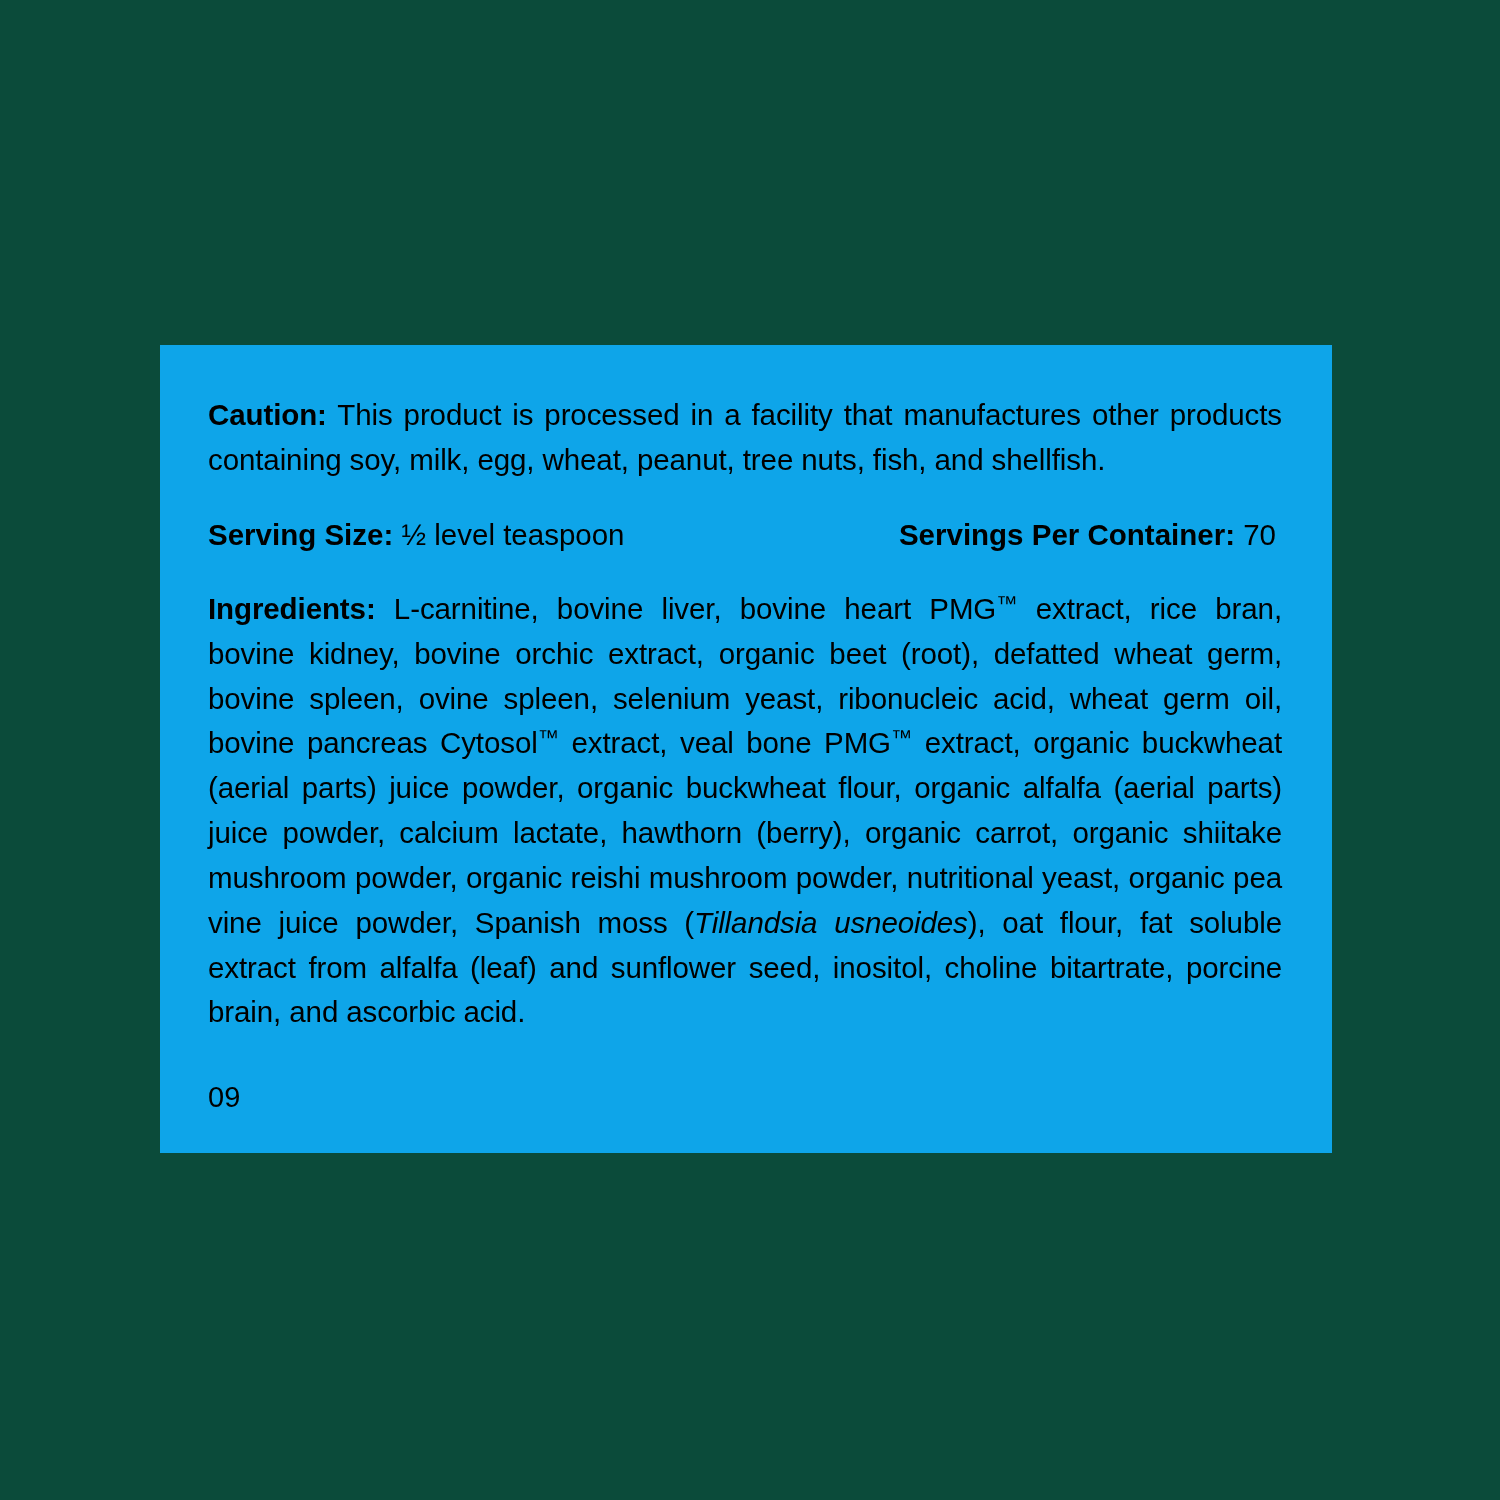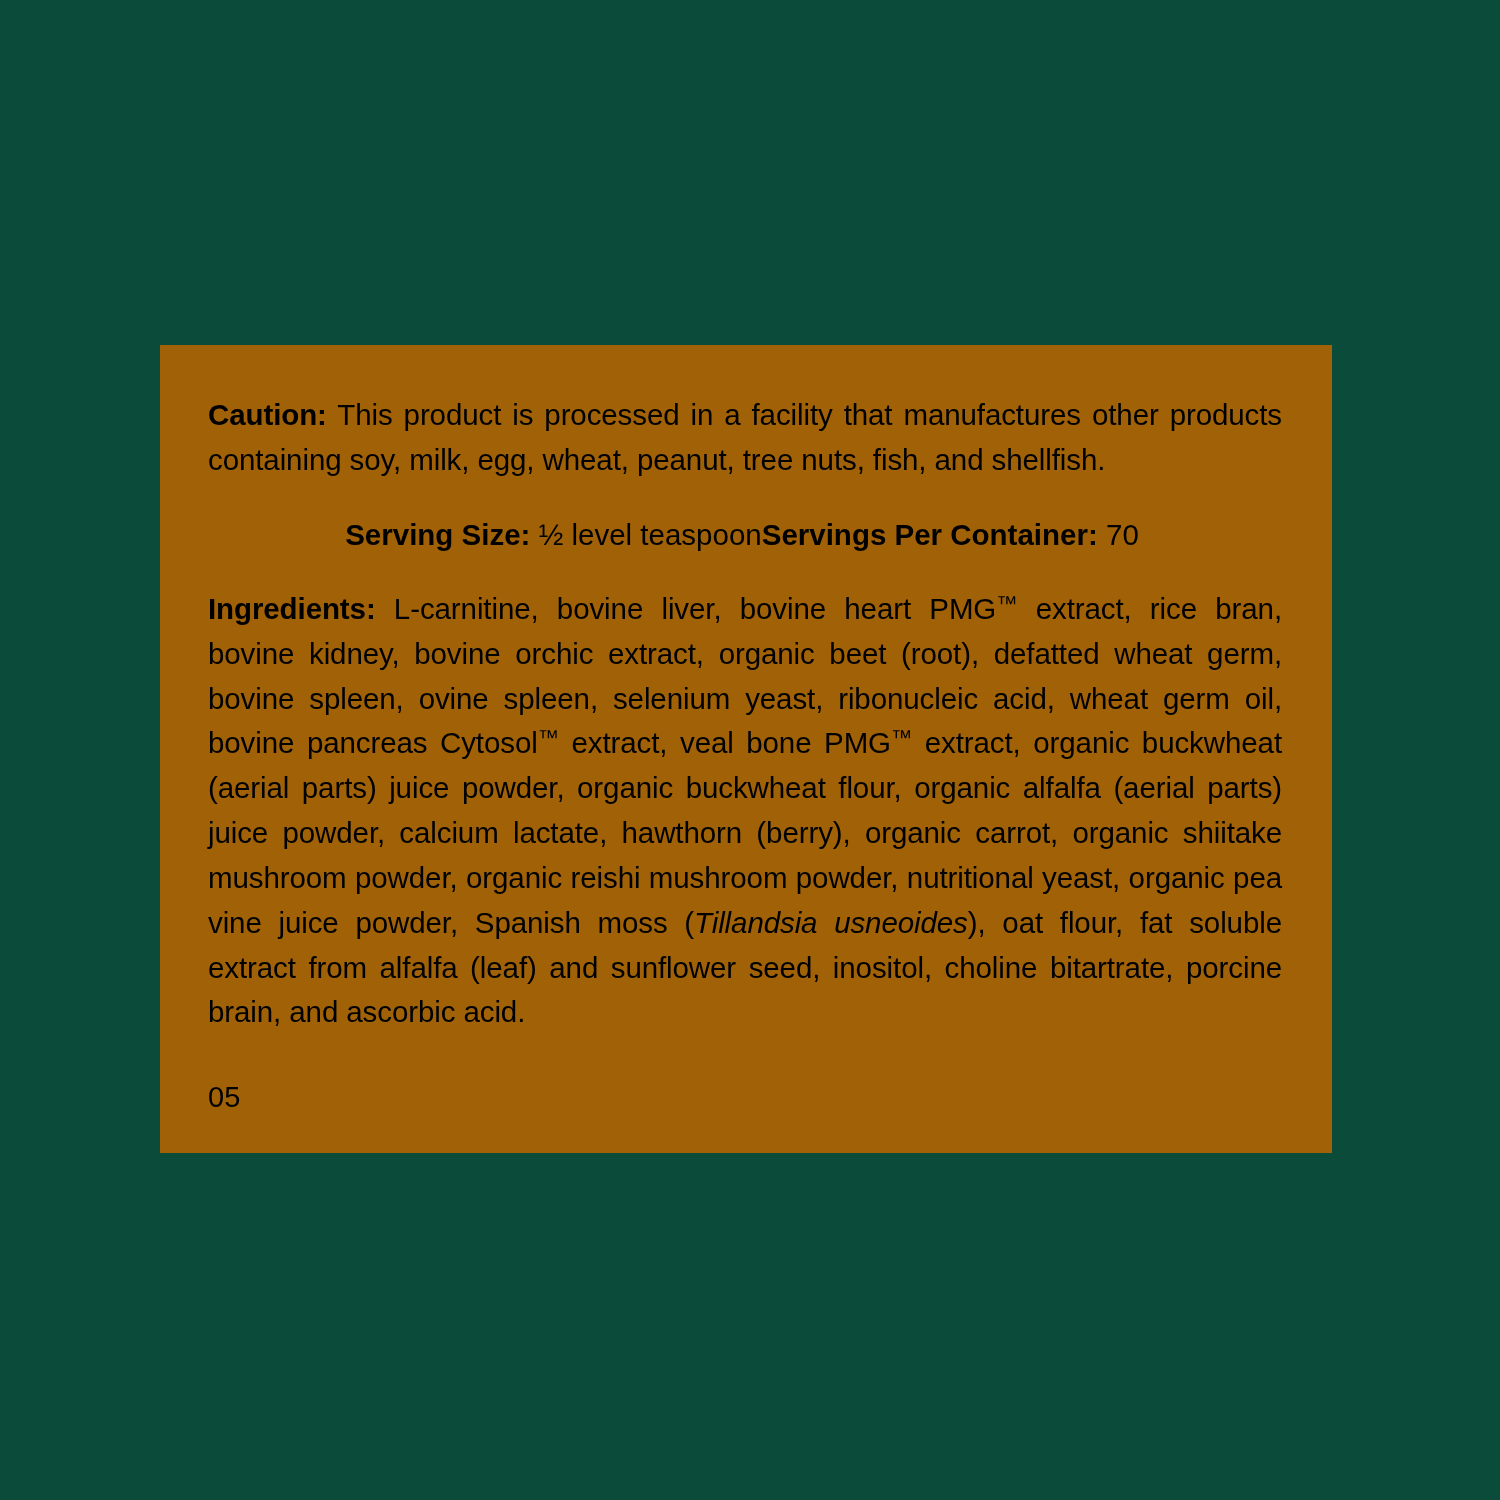--- a/index.html
+++ b/index.html
@@ -17,21 +17,21 @@
     position: relative;
     width: 1500px;
     height: 1500px;
   }
   .label-panel {
     position: absolute;
     left: 160px;
     top: 345px;
     width: 1172px;
     height: 808px;
-    background: #a16207;
+    background: #0ea5e9;
     box-sizing: border-box;
     padding: 48px 50px 0 48px;
   }
   .block {
     color: #000000;
     font-size: 29.5px;
     line-height: 1.52;
     letter-spacing: -0.1px;
   }
   .caution-block {
@@ -40,21 +40,21 @@
   }
   .ingredients-block {
     text-align: justify;
     margin-top: 12px;
   }
   b, .bold {
     font-weight: bold;
   }
   .serving-row {
     display: flex;
-    justify-content: center;
+    justify-content: space-between;
     align-items: baseline;
     margin-bottom: 30px;
     padding-right: 4px;
   }
   .serving-left, .serving-right {
     color: #000;
     font-size: 29.5px;
     line-height: 1.5;
     white-space: nowrap;
   }
@@ -92,16 +92,16 @@
       </div>
       <div class="serving-right">
         <span class="bold">Servings Per Container:</span><span> 70</span>
       </div>
     </div>
 
     <div class="block ingredients-block">
       <span class="bold">Ingredients:</span><span> L-carnitine, bovine liver, bovine heart PMG</span><span class="tm">™</span><span> extract, rice bran, bovine kidney, bovine orchic extract, organic beet (root), defatted wheat germ, bovine spleen, ovine spleen, selenium yeast, ribonucleic acid, wheat germ oil, bovine pancreas Cytosol</span><span class="tm">™</span><span> extract, veal bone PMG</span><span class="tm">™</span><span> extract, organic buckwheat (aerial parts) juice powder, organic buckwheat flour, organic alfalfa (aerial parts) juice powder, calcium lactate, hawthorn (berry), organic carrot, organic shiitake mushroom powder, organic reishi mushroom powder, nutritional yeast, organic pea vine juice powder, Spanish moss (</span><span class="italic">Tillandsia usneoides</span><span>), oat flour, fat soluble extract from alfalfa (leaf) and sunflower seed, inositol, choline bitartrate, porcine brain, and ascorbic acid.</span>
     </div>
 
-    <div class="code-line">05</div>
+    <div class="code-line">09</div>
 
   </div>
 </div>
 
 </body></html>

